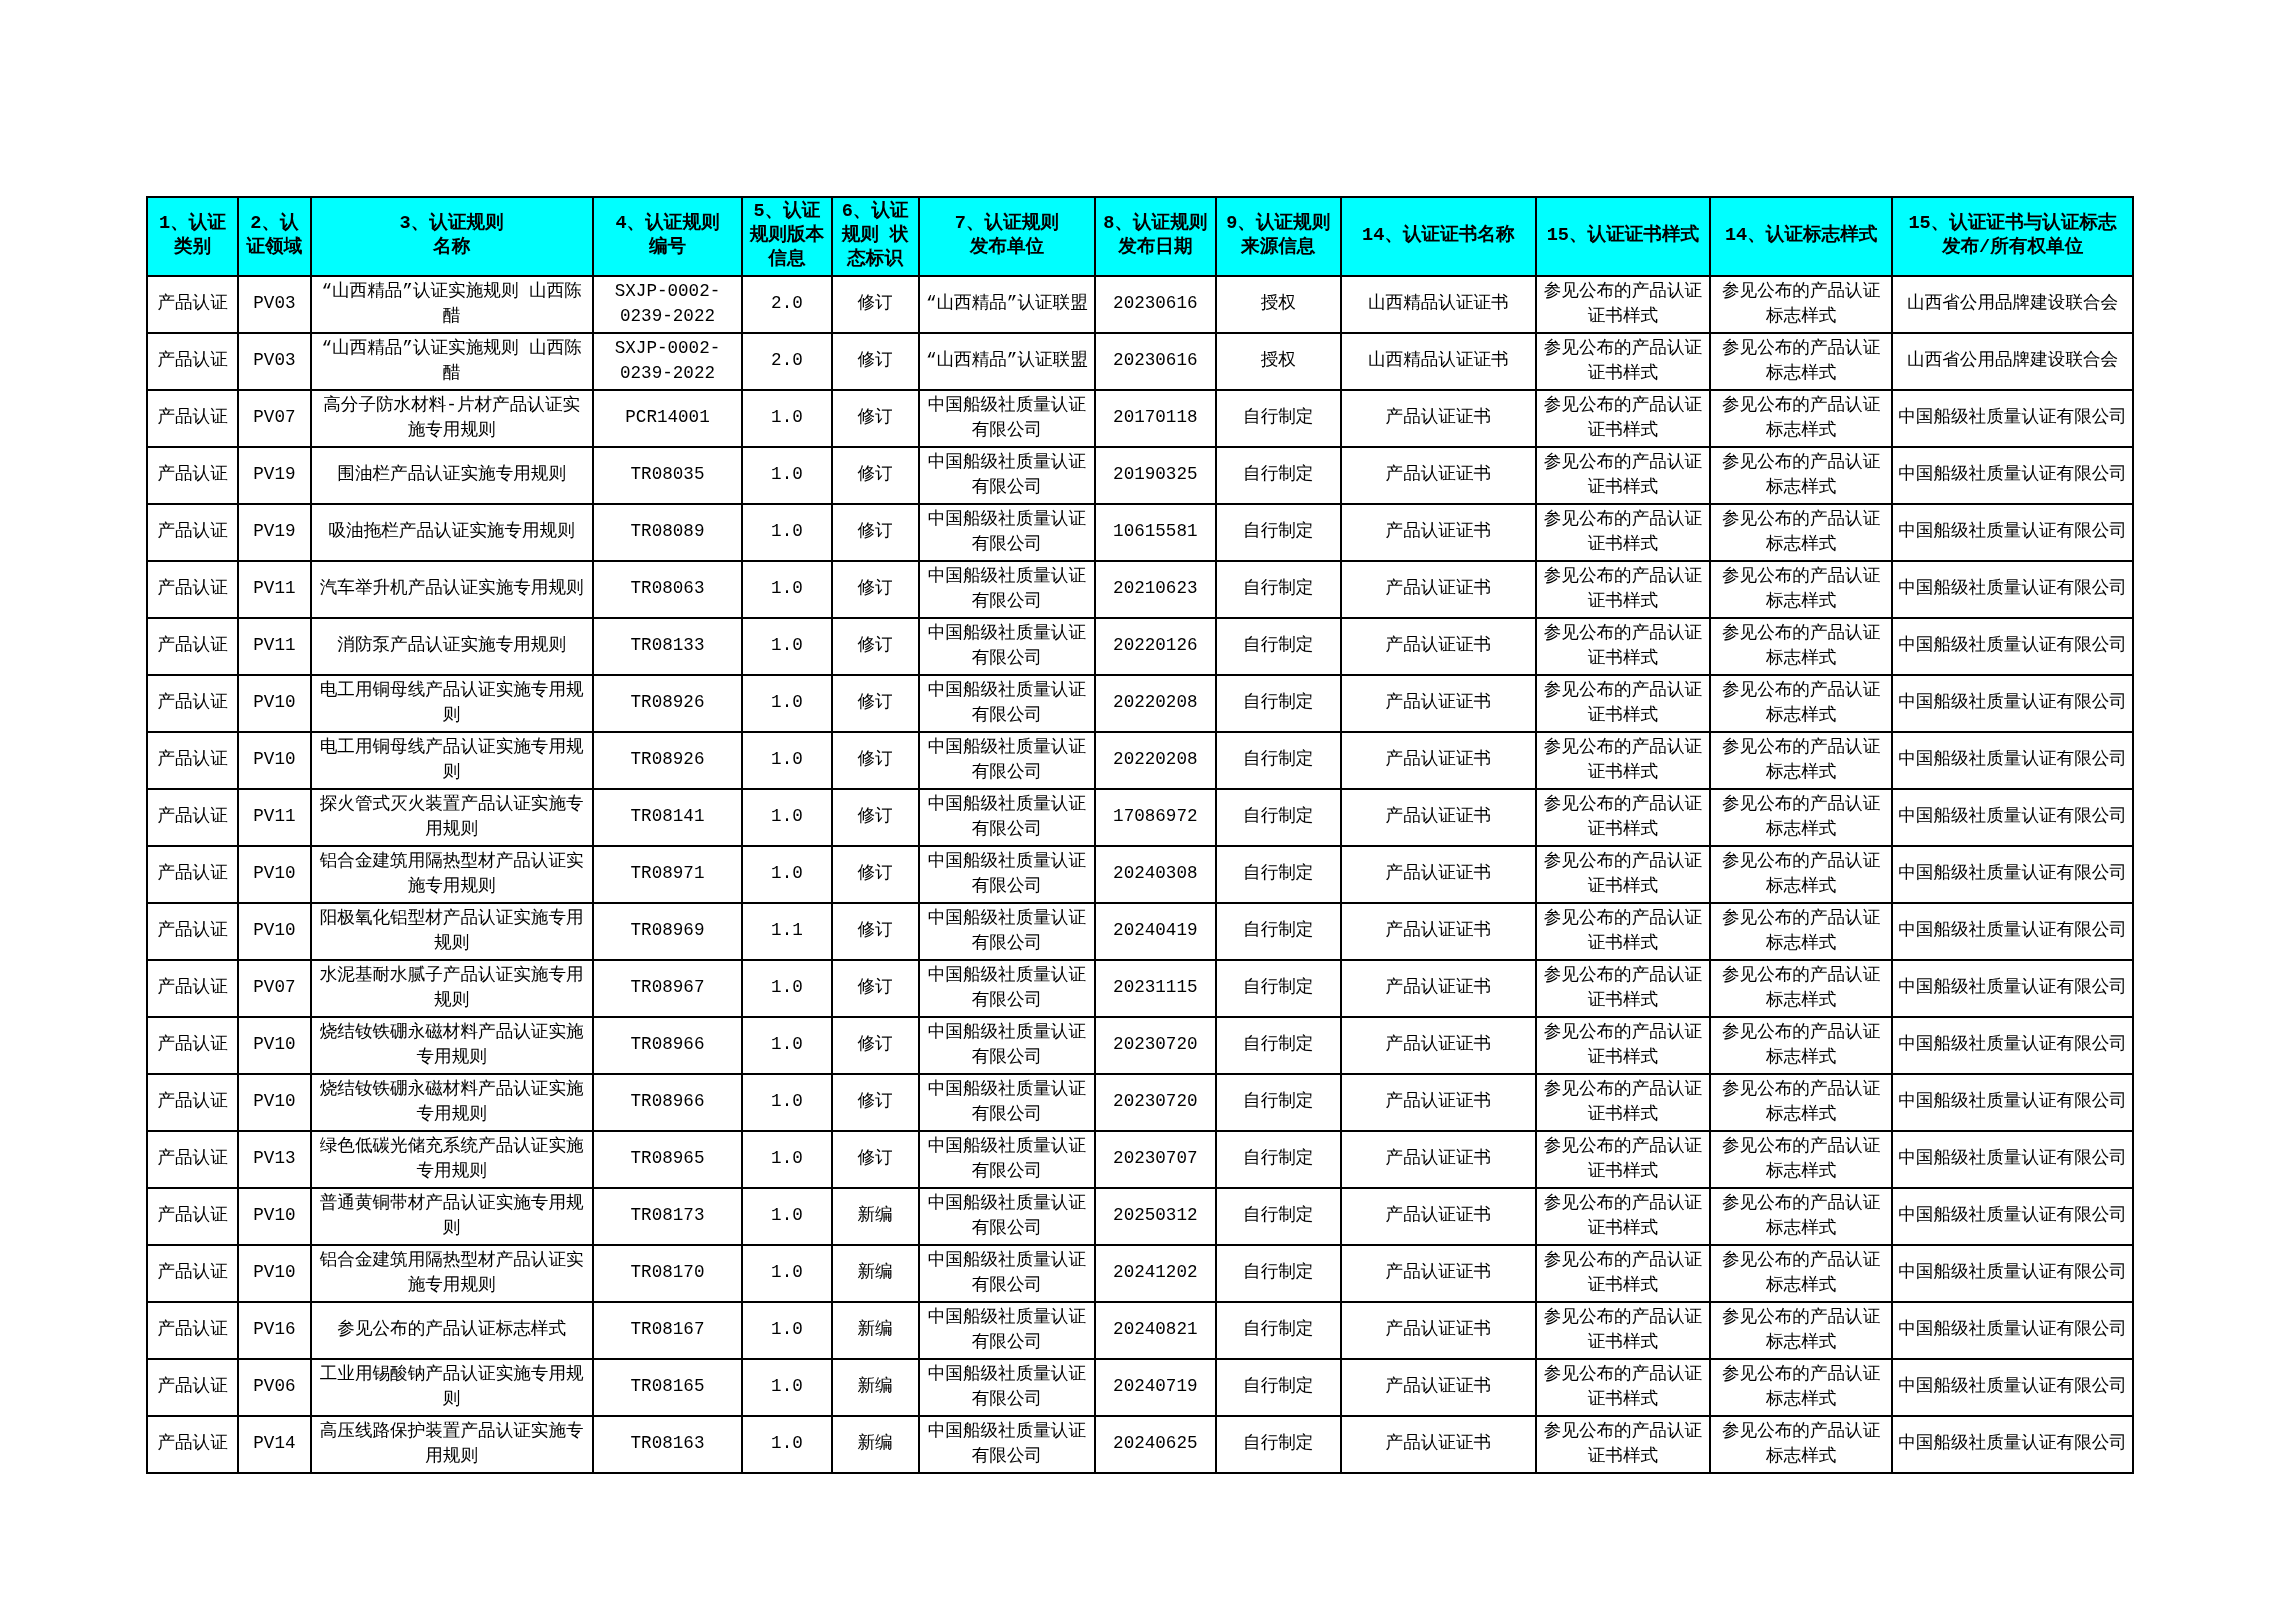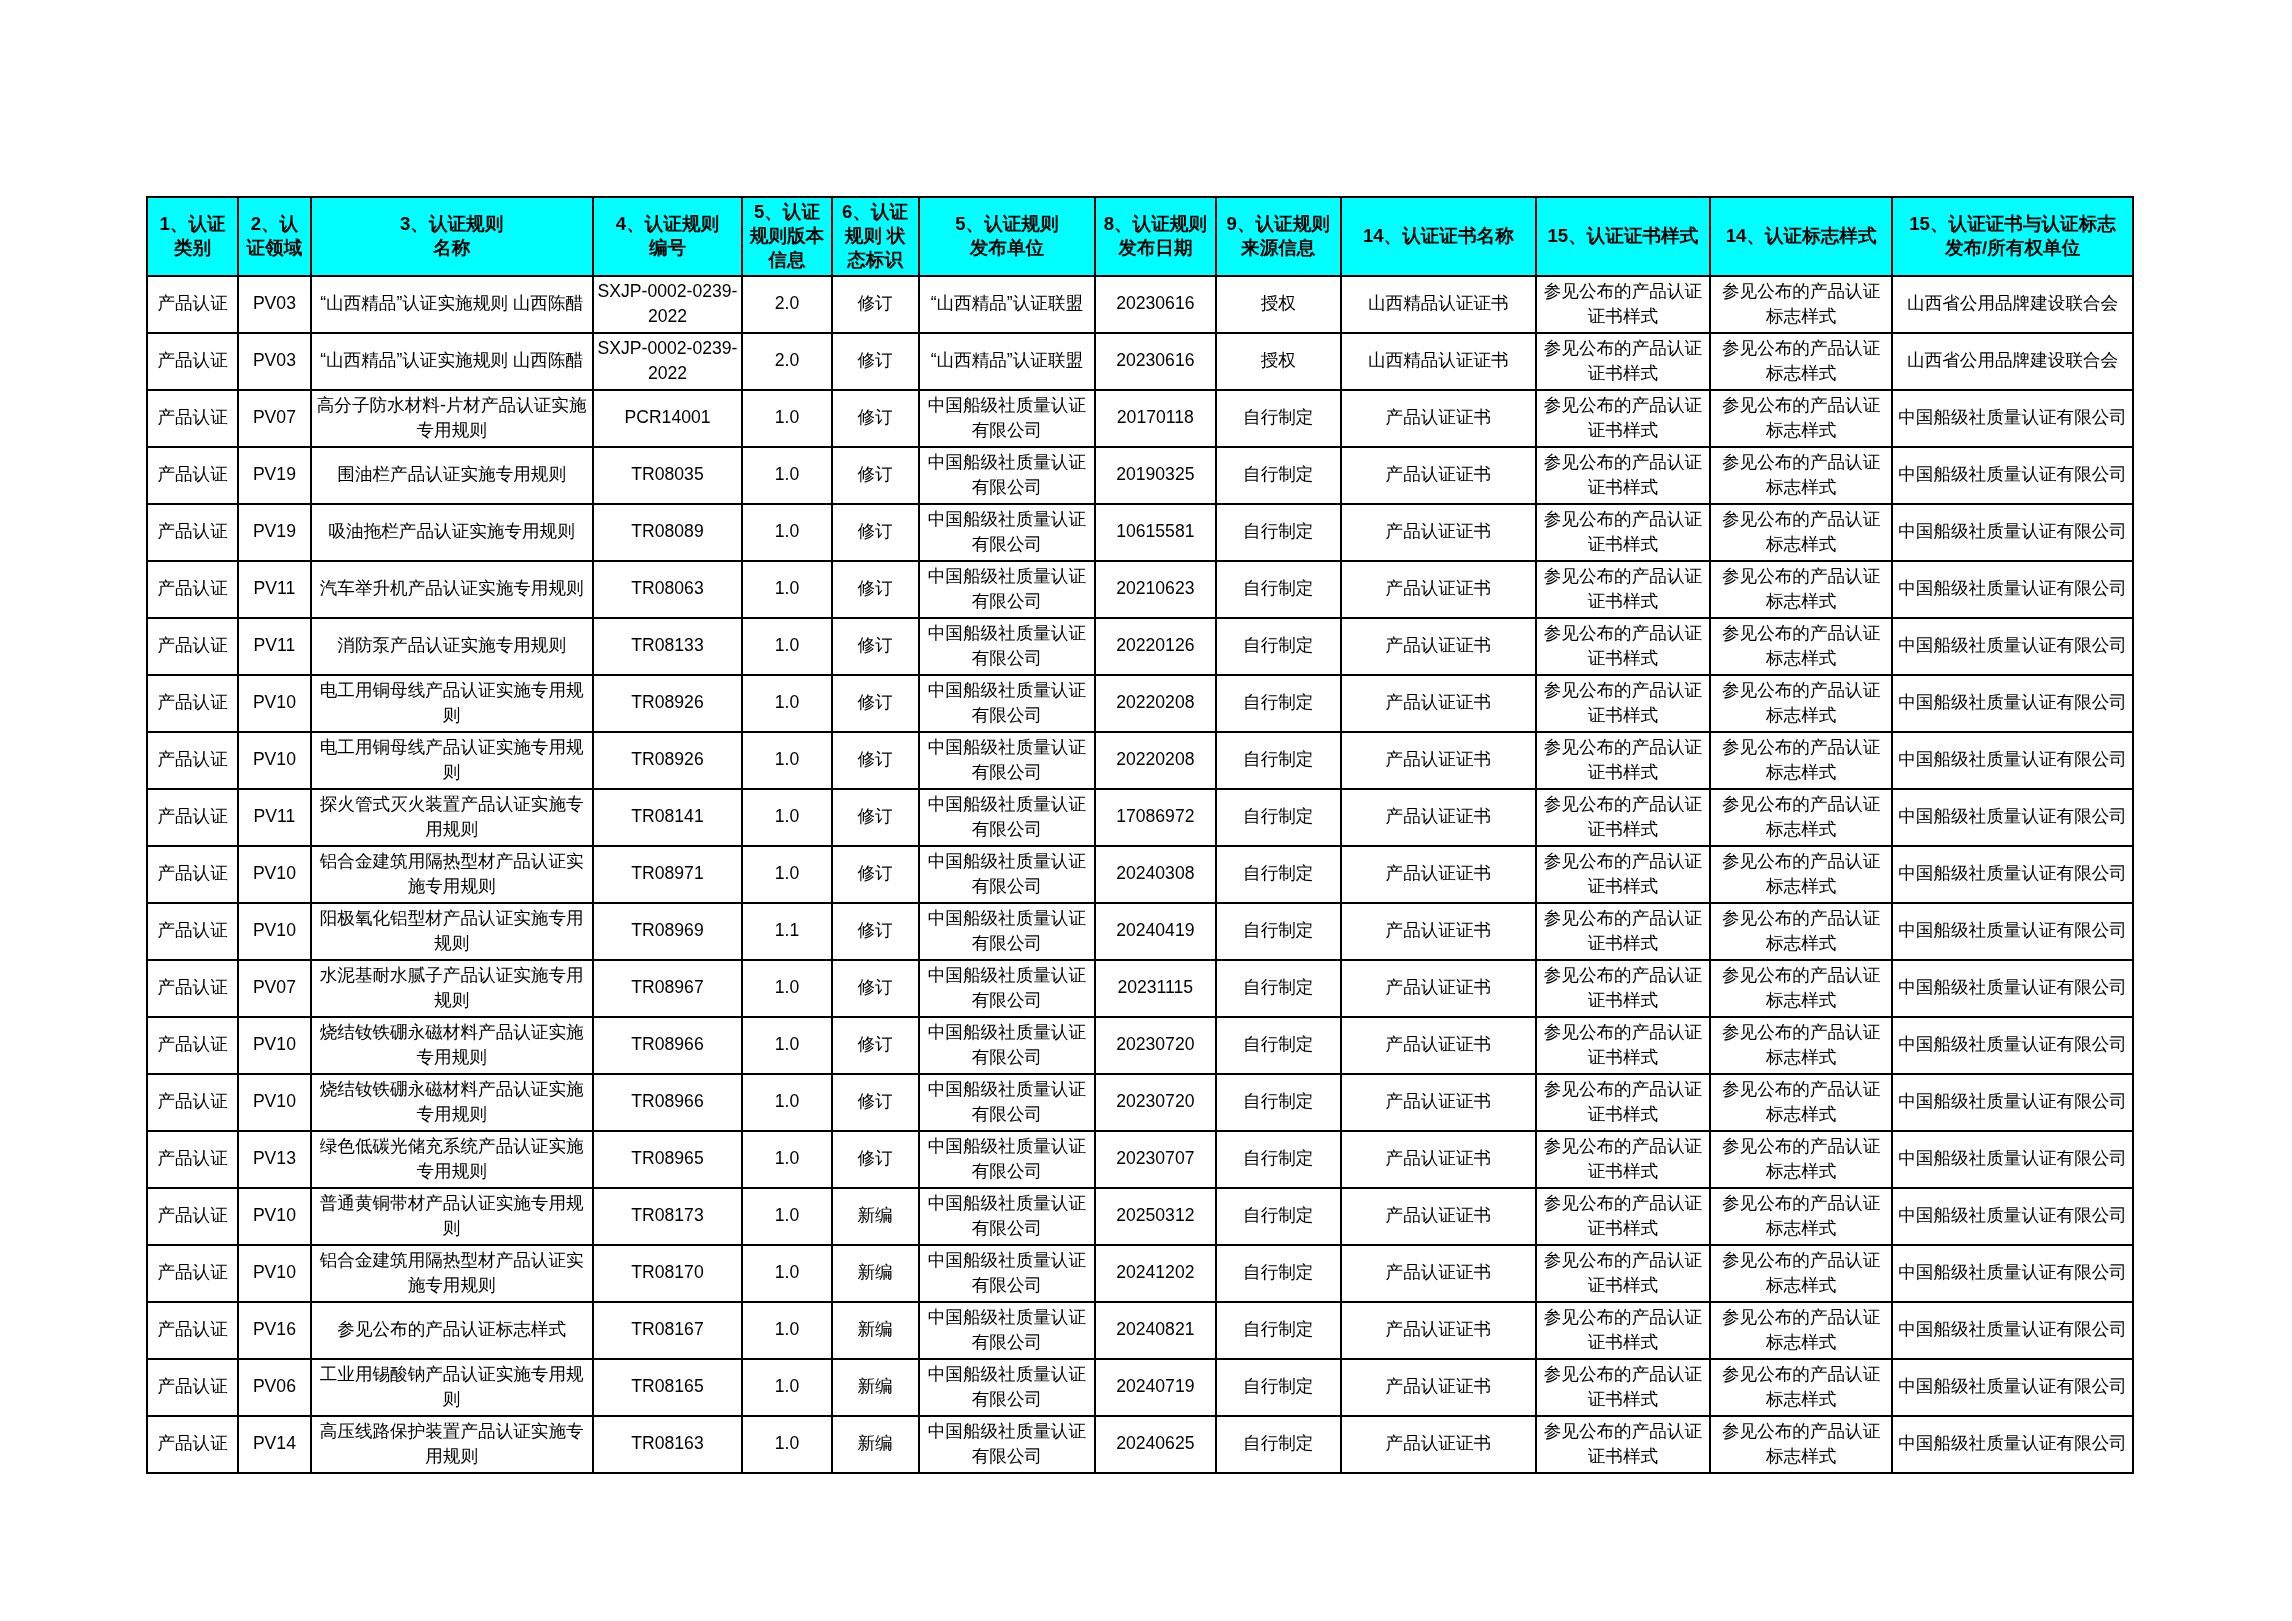--- a/index.html
+++ b/index.html
@@ -5,21 +5,21 @@
   html, body {
     margin: 0;
     padding: 0;
     background: #ffffff;
   }
   .page {
     position: relative;
     width: 2293px;
     height: 1621px;
     background: #ffffff;
-    font-family: Liberation Sans, sans-serif;
+    font-family: Liberation Mono, monospace;
     color: #000000;
   }
   table.cert-table {
     position: absolute;
     left: 146px;
     top: 196px;
     width: 1988px;
     border-collapse: collapse;
     table-layout: fixed;
     border: 2.9px solid var(--border-color, #000000);
@@ -72,21 +72,21 @@
     <thead>
       <tr id="header-row">
           <th>1、认证类别</th>
           <th>2、认证领域</th>
           <th>3、认证规则
 名称</th>
           <th>4、认证规则
 编号</th>
           <th>5、认证规则版本信息</th>
           <th>6、认证规则 状态标识</th>
-          <th>5、认证规则
+          <th>7、认证规则
 发布单位</th>
           <th>8、认证规则
 发布日期</th>
           <th>9、认证规则
 来源信息</th>
           <th>14、认证证书名称</th>
           <th>15、认证证书样式</th>
           <th>14、认证标志样式</th>
           <th>15、认证证书与认证标志
 发布/所有权单位</th>

